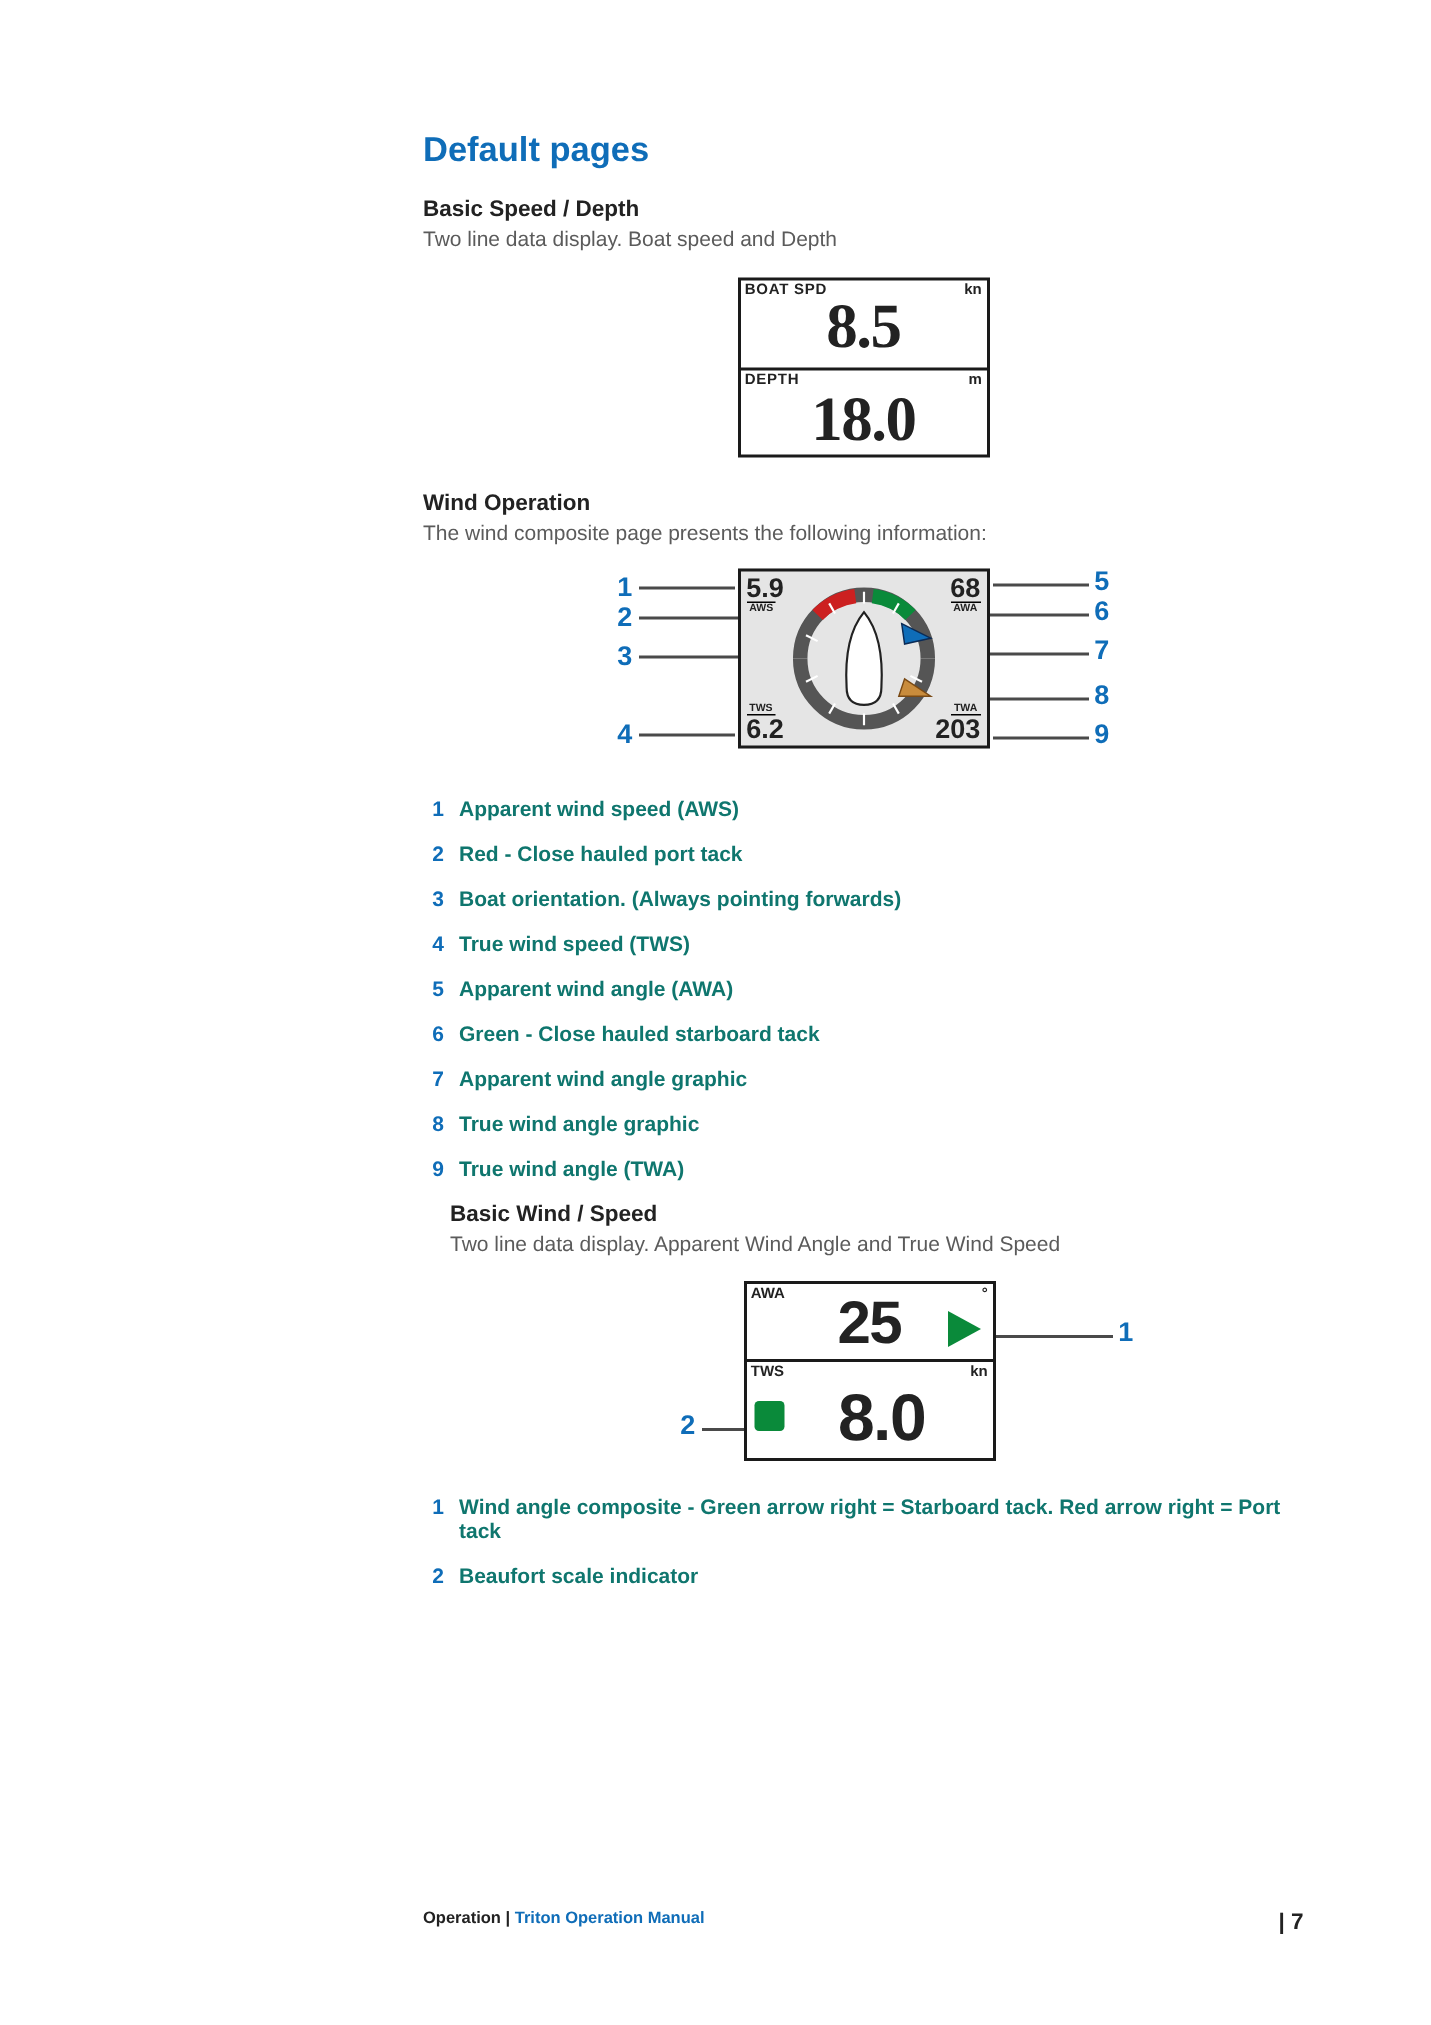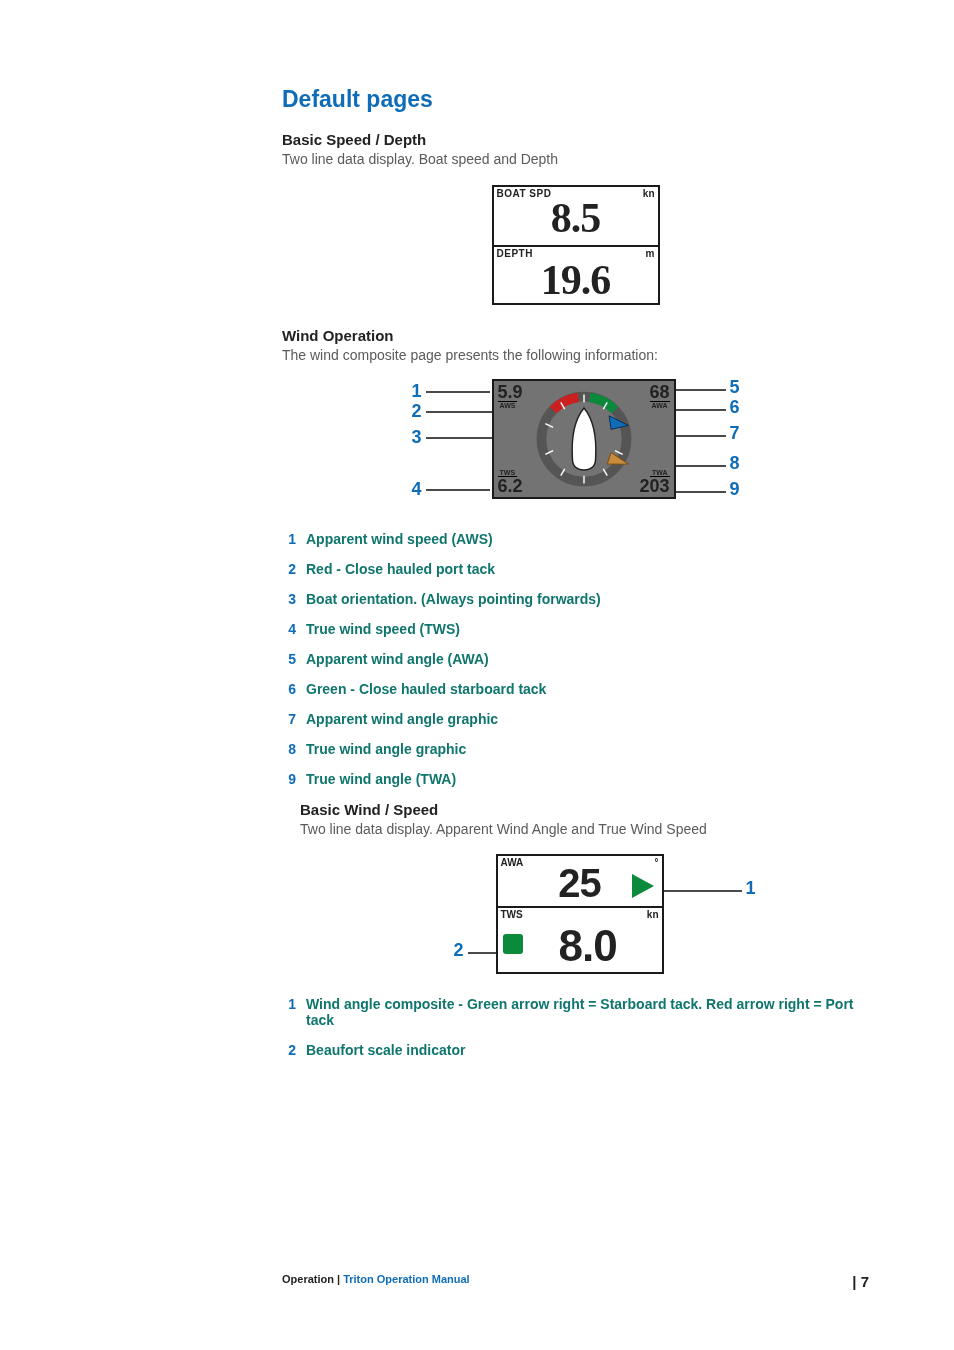--- a/index.html
+++ b/index.html
@@ -78,23 +78,23 @@
     position: relative;
     width: 328px;
     margin: 10px auto 24px auto;
     height: 128px;
   }
   .windcomp {
     border: 2px solid #1a1a1a;
     position: absolute;
     left: 80px;
     top: 0;
-    width: 184px;
+    width: 168px;
     height: 120px;
-    background: #737373;
+    background: #e5e5e5;
   }
   .dial { position: absolute; left: 0; top: 0; width: 100%; height: 100%; }
 
   .wc-num-tl, .wc-num-tr, .wc-num-bl, .wc-num-br {
     position: absolute;
     font-family: "Arial Black", Arial, sans-serif;
     font-weight: 900;
     line-height: 1;
   }
   .wc-num-tl { top: 2px; left: 4px; font-size: 18px; }
@@ -216,21 +216,21 @@
 
   <div class="device device-basic">
     <div class="cell">
       <span class="label-tl">BOAT SPD</span>
       <span class="label-tr">kn</span>
       <span class="value">8.5</span>
     </div>
     <div class="cell">
       <span class="label-tl">DEPTH</span>
       <span class="label-tr">m</span>
-      <span class="value">19.6</span>
+      <span class="value">18.0</span>
     </div>
   </div>
 
   <h2 class="subhead">Wind Operation</h2>
   <p class="body-text">The wind composite page presents the following information:</p>
 
   <div class="figure-wrap">
 
     <span class="callout" style="left:0; top:2px;">1</span>
     <div class="callout-line" style="left:14px; top:12px; width:64px;"></div>

